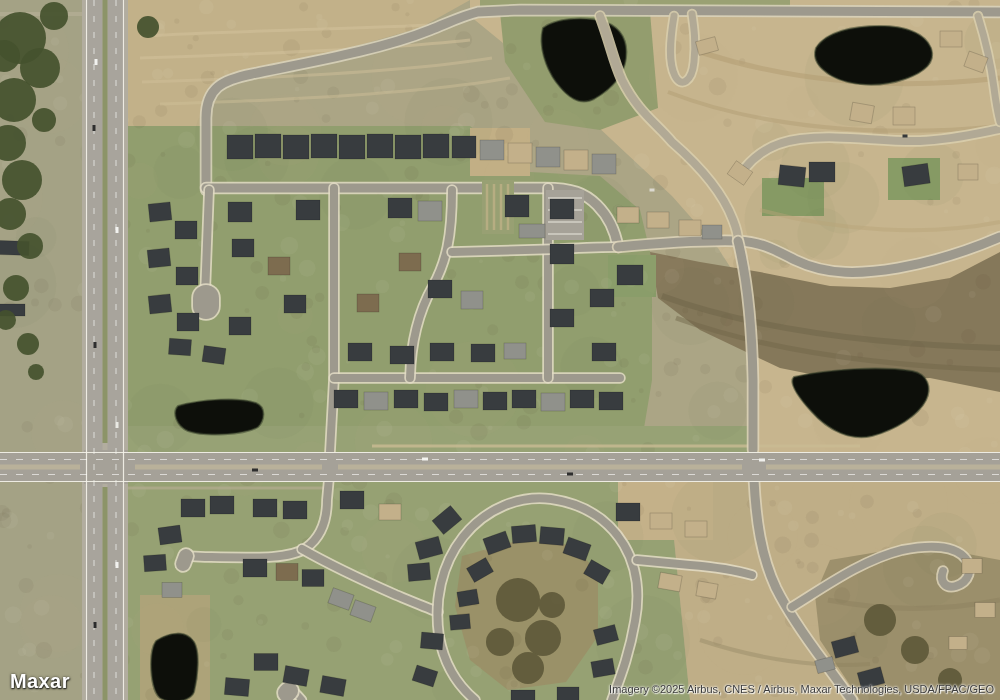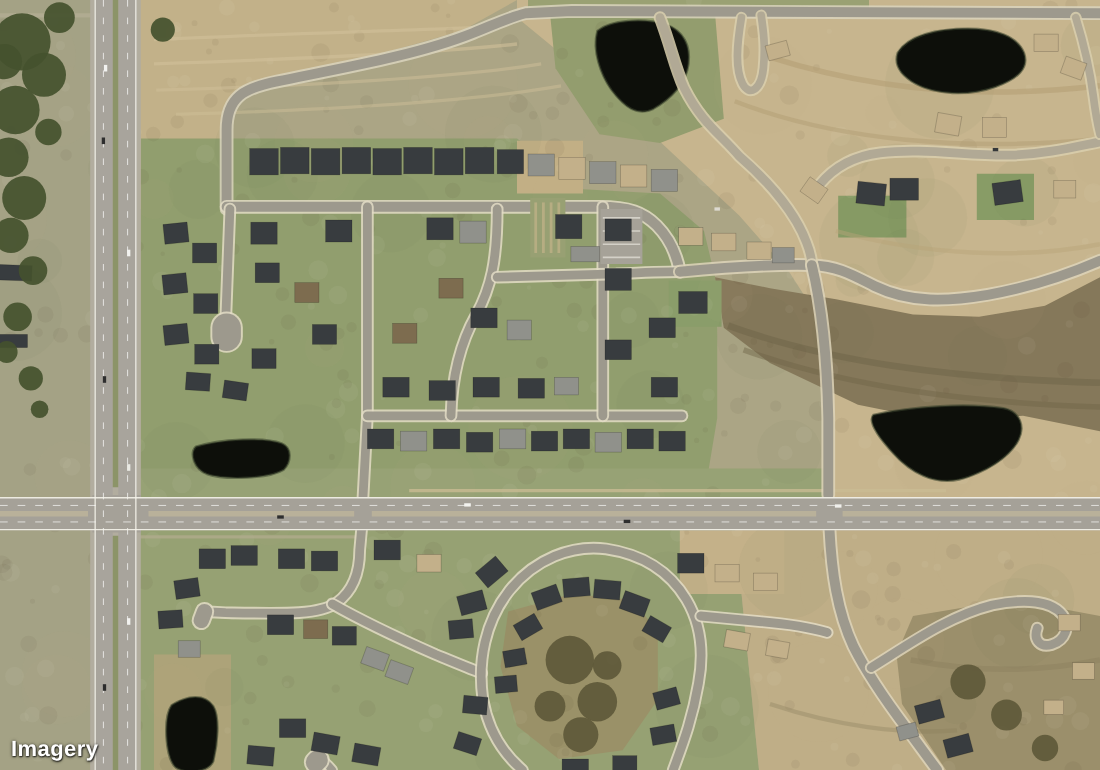--- a/index.html
+++ b/index.html
@@ -791,14 +791,15 @@
         <rect x="115.5" y="562" width="3" height="6" fill="#f2f2ef"></rect>
         <rect x="93.5" y="622" width="3" height="6" fill="#2c2c2c"></rect>
         <rect x="252" y="468.5" width="6" height="3" fill="#2e2e2e"></rect>
         <rect x="422" y="457.5" width="6" height="3" fill="#f4f4f0"></rect>
         <rect x="567" y="472.5" width="6" height="3" fill="#2e2e2e"></rect>
         <rect x="759" y="458.5" width="6" height="3" fill="#f0f0ec"></rect>
         <rect x="649.5" y="188.5" width="5" height="3" fill="#dcd9d0"></rect>
         <rect x="902.5" y="134.5" width="5" height="3" fill="#35383a"></rect>
       </g>
     </svg>
-  <div class="logo">Imagery</div>
+  <div class="logo">Maxar</div>
+  <div class="attrib">Imagery ©2025 Airbus, CNES / Airbus, Maxar Technologies, USDA/FPAC/GEO</div>
 </div>
 
 </body></html>

